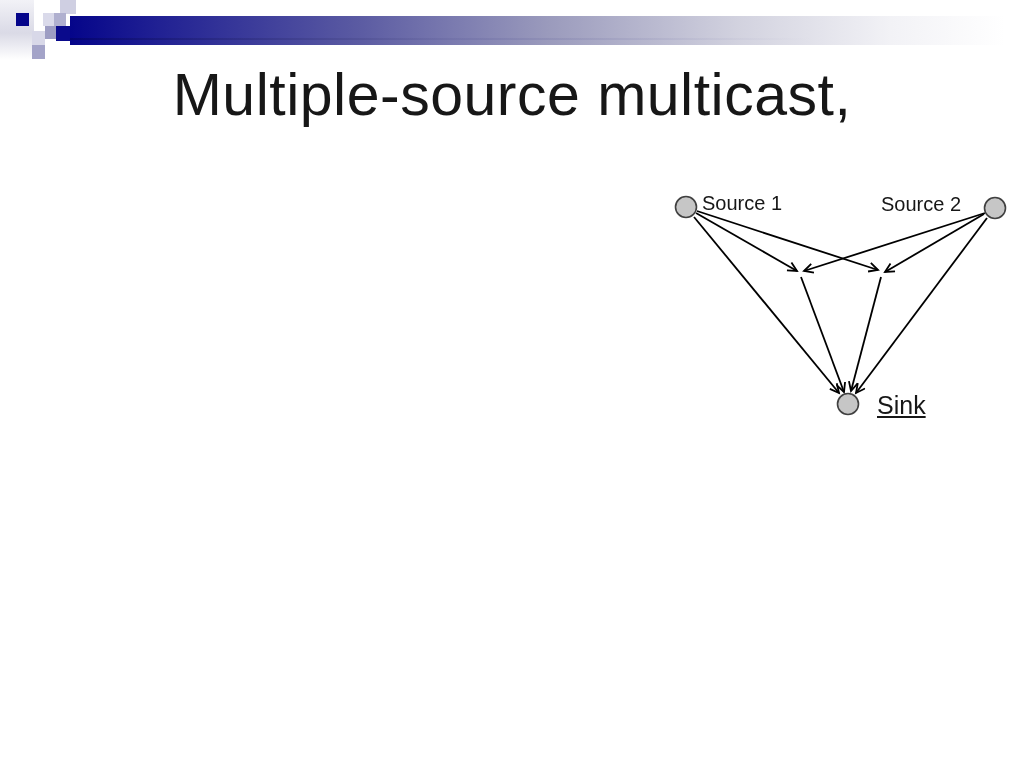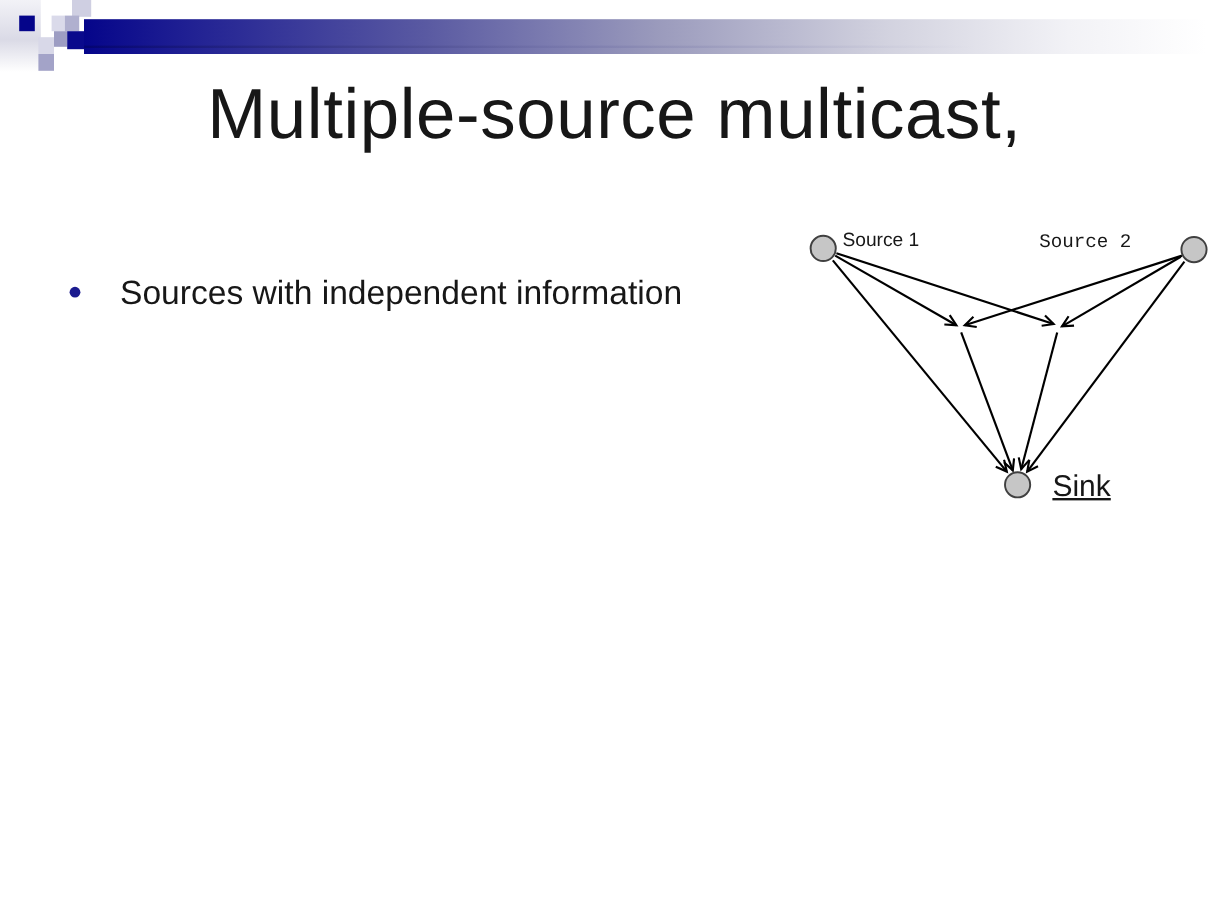--- a/index.html
+++ b/index.html
@@ -106,26 +106,26 @@
     stroke-width: 1.8;
     fill: none;
   }
   .node-circle {
     fill: var(--node-fill, #c6c6c6);
     stroke: var(--node-stroke, #404040);
     stroke-width: 1.6;
   }
   .diagram-label {
     position: absolute;
-    font-size: 16px;
+    font-size: 20px;
     color: var(--text-color, #171717);
     white-space: nowrap;
   }
   .label-source1 { left: 72px;  top: 12px; }
-  .label-source2 { left: 236px; top: 13px; font-family: Liberation Mono, monospace; }
+  .label-source2 { left: 251px; top: 13px; }
   .label-sink    { left: 247px; top: 211px; font-size: 25px; text-decoration: underline; }
 </style>
 </head>
 <body>
 
 <div class="slide">
 
   <div class="left-gradient-col"></div>
   <div class="header-bar">
     <div class="header-bar-seam"></div>
@@ -136,24 +136,20 @@
   <div class="sq" style="left:54px; top:13px; width:12px; height:13px; background:#b0b0cf;"></div>
   <div class="sq" style="left:45px; top:26px; width:11px; height:13px; background:#9d9dc3;"></div>
   <div class="sq" style="left:56px; top:26px; width:14px; height:15px; background:#0a0a8c;"></div>
   <div class="sq" style="left:32px; top:31px; width:13px; height:14px; background:#d8d8e8;"></div>
   <div class="sq" style="left:32px; top:45px; width:13px; height:14px; background:#a3a3c8;"></div>
 
   <div class="title-block">
     <div>Multiple-source multicast,</div>
   </div>
 
-  <div class="bullet-row">
-    <span class="bullet-dot"></span>
-    <span class="bullet-text">Sources with independent information</span>
-  </div>
 
   <div class="diagram">
     <svg width="394" height="250" viewBox="0 0 394 250">
       <defs>
         <marker id="ah" markerUnits="userSpaceOnUse" markerWidth="14" markerHeight="14" refX="10" refY="5.5" orient="auto">
           <path class="arrowhead" d="M1,1 L10,5.5 L1,10"></path>
         </marker>
       </defs>
 
       <line class="edge" x1="66" y1="33" x2="167" y2="91" marker-end="url(#ah)"></line>

